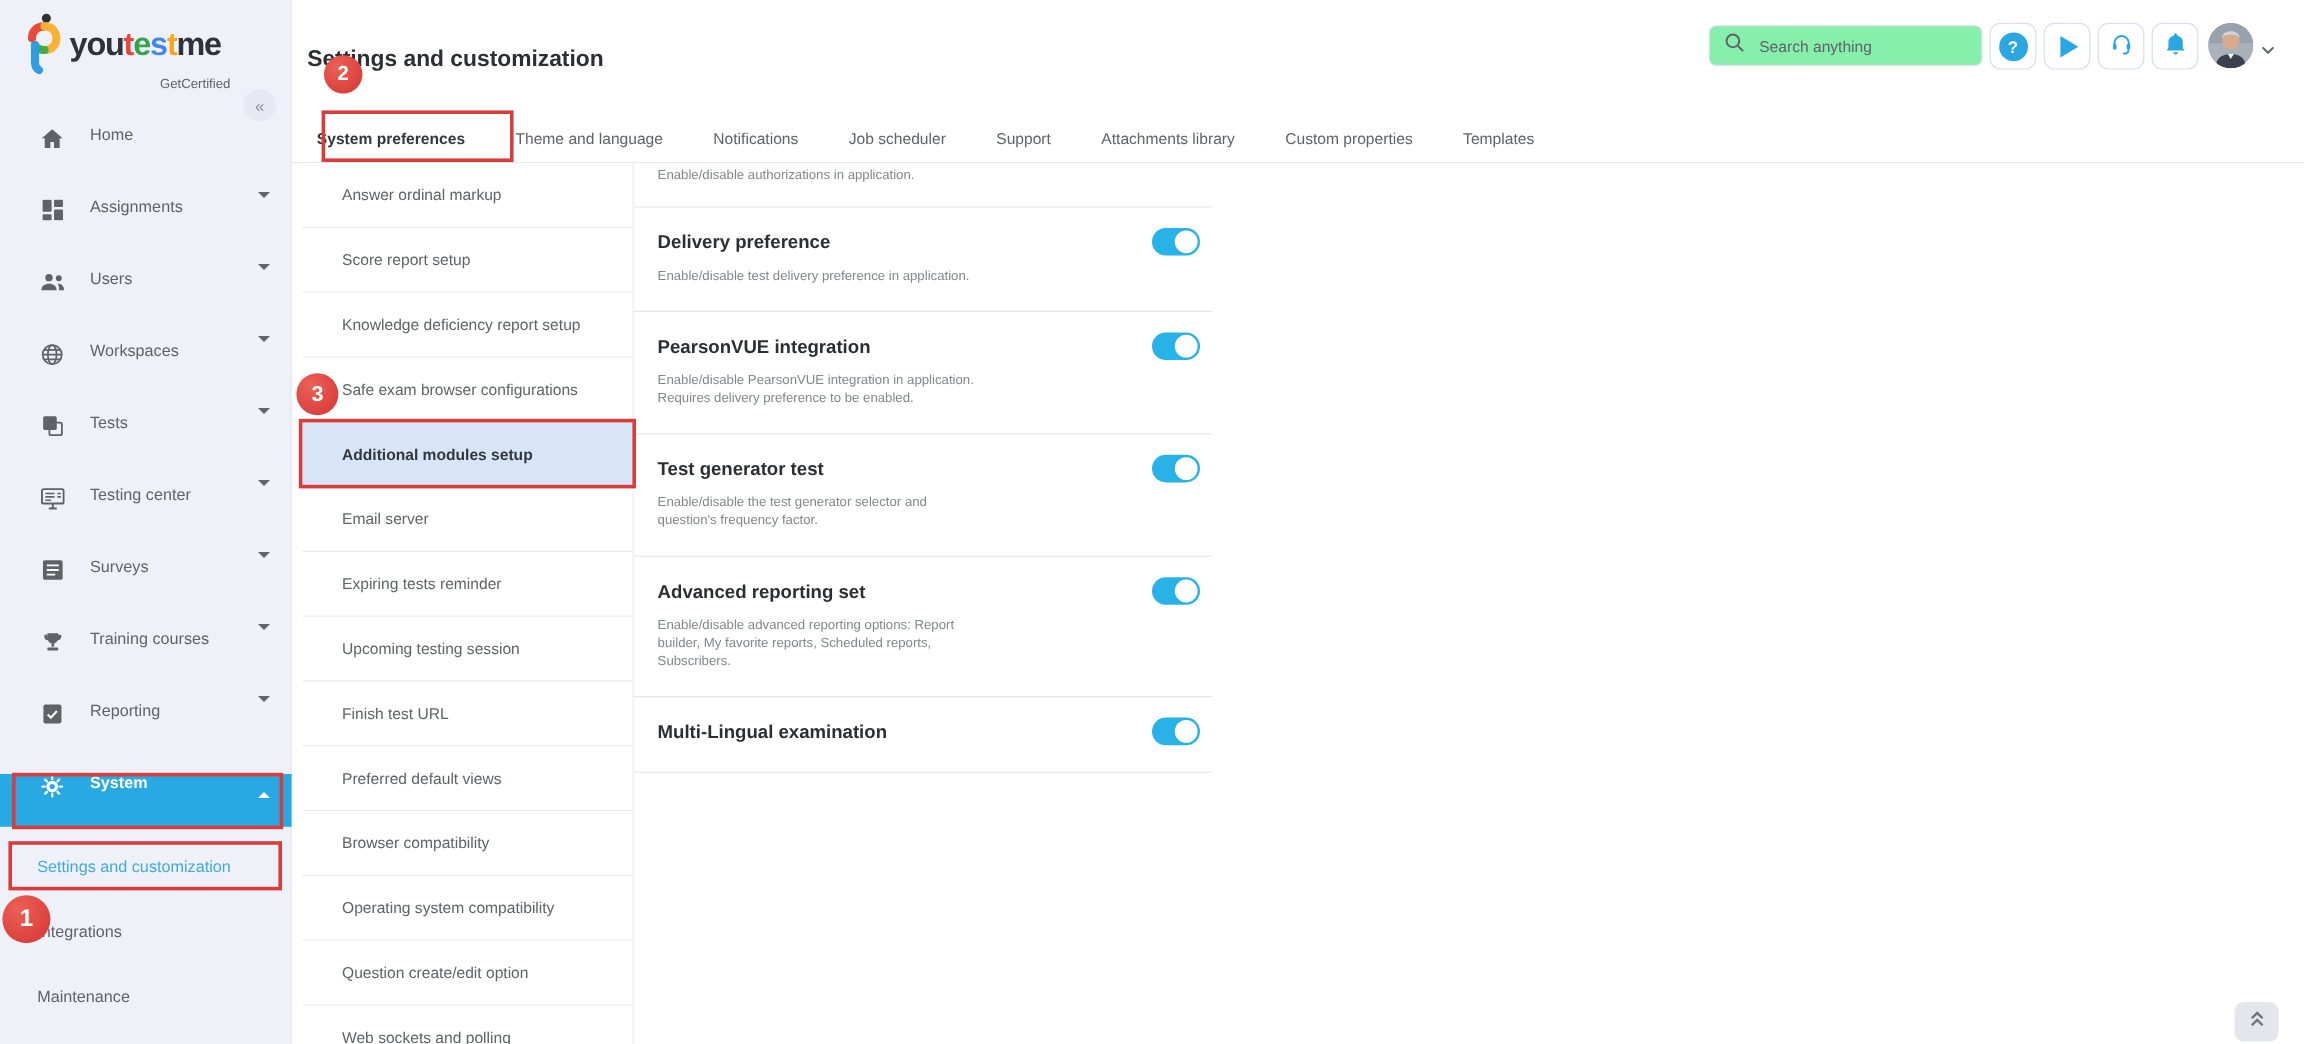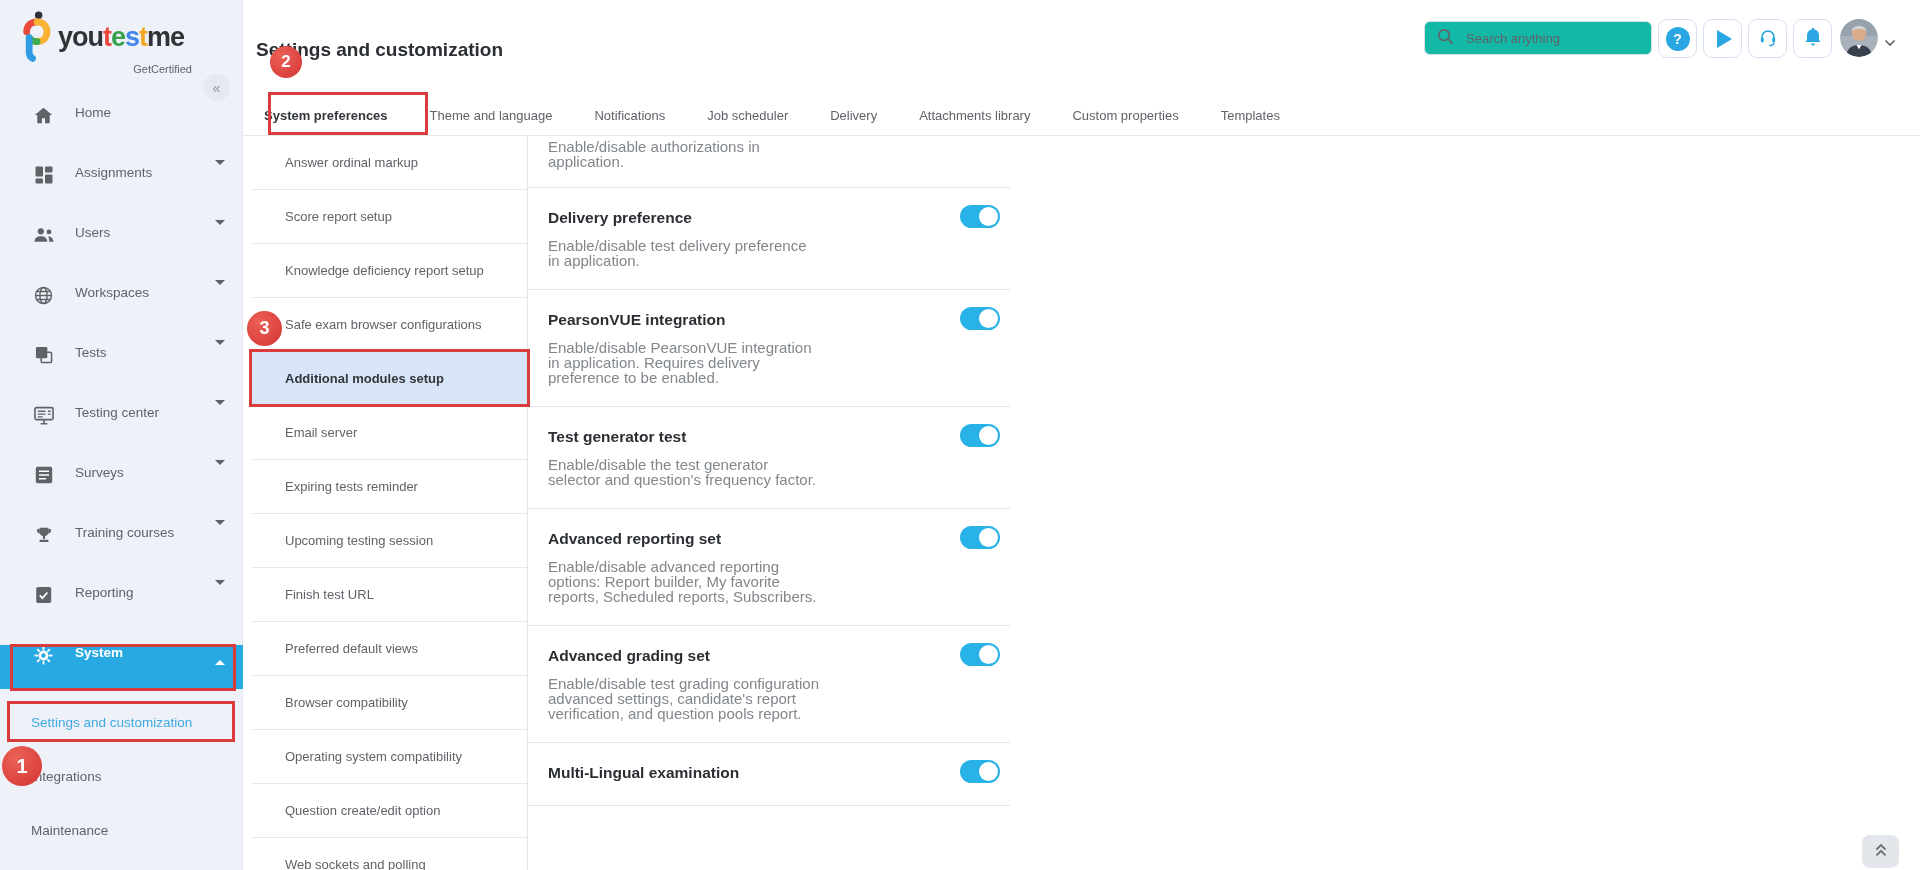--- a/index.html
+++ b/index.html
@@ -30,21 +30,21 @@
   .caret-up { width:0; height:0; border-left:5px solid transparent; border-right:5px solid transparent; border-bottom:5px solid #ffffff; }
   .nav-item.active { background:#29a9e1; color:#ffffff; font-weight:bold; margin-bottom:0; }
   .sub-list { position:absolute; top:700px; left:0; width:243px; }
   .sub-item { height:44px; margin-bottom:10px; display:flex; align-items:center;
     padding-left:31px; font-size:13.5px; color:#5f6368; cursor:pointer; }
   .sub-item.active { color:#3fa9e0; }
 
   
   .page-title { position:absolute; left:256px; top:26px; font-size:19px; font-weight:bold; color:#2b2f33; }
   .search-box { position:absolute; left:1424px; top:21px; width:228px; height:34px;
-    background:#14b8a6; border:1px solid #d9dfe9; border-radius:6px;
+    background:#86efac; border:1px solid #d9dfe9; border-radius:6px;
     display:flex; align-items:center; padding:0 12px; }
   .search-box input { border:none; background:transparent; outline:none; flex:1;
     font-size:13px; margin-left:10px; color:#3c4043; font-family:"Liberation Sans", sans-serif; }
   .search-box input::placeholder { color:#5f6368; opacity:1; }
   .hdr-btn { position:absolute; top:19px; width:39px; height:39px; background:#fff;
     border:1px solid #d7dff0; border-radius:9px; display:flex; align-items:center; justify-content:center; cursor:pointer; }
   .help-circle { width:24px; height:24px; border-radius:50%; background:#2aa7e2; color:#fff;
     font-size:14px; font-weight:bold; display:flex; align-items:center; justify-content:center; }
   .play-tri { width:0; height:0; border-top:9px solid transparent; border-bottom:9px solid transparent; border-left:15px solid #2aa7e2; margin-left:4px; }
   .avatar-wrap { position:absolute; left:1840px; top:19px; width:38px; height:38px; border-radius:50%; overflow:hidden; cursor:pointer; }
@@ -61,21 +61,21 @@
   .menu-item { height:54px; line-height:53px; padding-left:33px; font-size:13px; color:#5f6368;
     border-bottom:1px solid #e8eaed; white-space:nowrap; cursor:pointer; background:#fff; }
   .menu-item.selected { background:#d8e5f8; color:#33373b; font-weight:bold; }
 
   
   .content { position:absolute; left:528px; top:136px; width:482px; }
   .setting { position:relative; padding:19px 10px 21px 20px; border-bottom:1px solid #e4e6e9; }
   .setting.partial { padding:3px 10px 18px 20px; }
   .setting h3 { margin:0; font-size:15.5px; line-height:22px; color:#2b2f33; font-weight:bold; }
   .setting h3:empty { display:none; }
-  .setting p { margin:9px 0 0; font-size:15px; line-height:15px; color:#82878c; width:272px; }
+  .setting p { margin:9px 0 0; font-size:11px; line-height:15px; color:#82878c; width:272px; }
   .setting.partial p { margin-top:0; }
   .setting p:empty { display:none; }
   .toggle { position:absolute; right:10px; top:17px; width:40px; height:23px;
     border-radius:12px; background:#29b2e8; cursor:pointer; }
   .toggle .knob { position:absolute; right:2px; top:2px; width:19px; height:19px; border-radius:50%; background:#fff; }
 
   
   .scroll-top { position:absolute; left:1862px; top:835px; width:37px; height:33px;
     background:#e3e7ec; border-radius:8px; display:flex; align-items:center; justify-content:center; cursor:pointer; }
 
@@ -298,21 +298,21 @@
   <svg width="12" height="8" viewBox="0 0 12 8" fill="none" stroke="#5f6368" stroke-width="1.6">
       <path d="M1.5 1.5L6 6l4.5-4.5"></path>
     </svg>
 </span>
 
 <div class="tabs">
   <div class="tab active">System preferences</div>
   <div class="tab">Theme and language</div>
   <div class="tab">Notifications</div>
   <div class="tab">Job scheduler</div>
-  <div class="tab">Delivery</div>
+  <div class="tab">Support</div>
   <div class="tab">Attachments library</div>
   <div class="tab">Custom properties</div>
   <div class="tab">Templates</div>
 </div>
 
 <div class="menu">
   <div class="menu-item">Answer ordinal markup</div>
   <div class="menu-item">Score report setup</div>
   <div class="menu-item">Knowledge deficiency report setup</div>
   <div class="menu-item">Safe exam browser configurations</div>
@@ -355,27 +355,20 @@
       </div>
   </div>
   <div class="setting">
     <h3>Advanced reporting set</h3>
     <p>Enable/disable advanced reporting options: Report builder, My favorite reports, Scheduled reports, Subscribers.</p>
     <div class="toggle">
         <span class="knob"></span>
       </div>
   </div>
   <div class="setting">
-    <h3>Advanced grading set</h3>
-    <p>Enable/disable test grading configuration advanced settings, candidate's report verification, and question pools report.</p>
-    <div class="toggle">
-        <span class="knob"></span>
-      </div>
-  </div>
-  <div class="setting">
     <h3>Multi-Lingual examination</h3>
 
     <div class="toggle">
         <span class="knob"></span>
       </div>
   </div>
 </div>
 
 <div class="scroll-top">
   <span>

